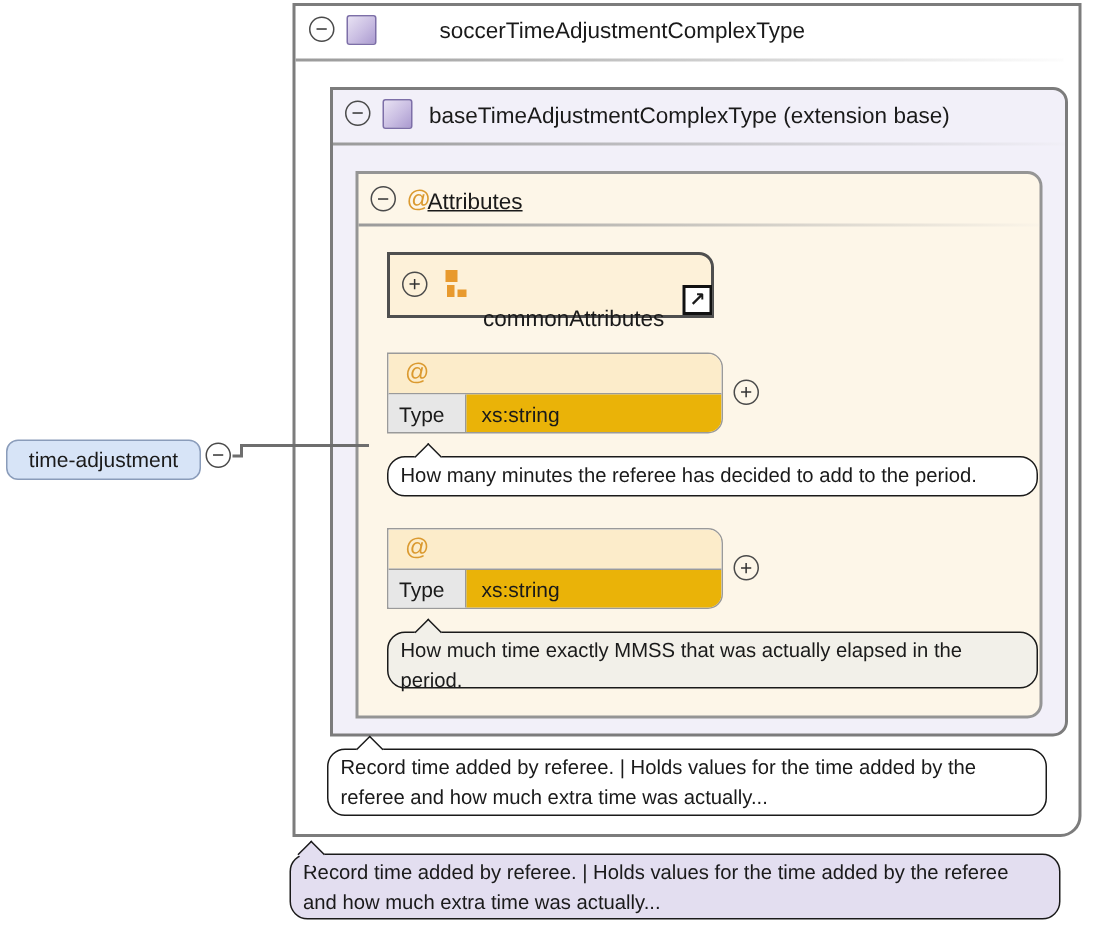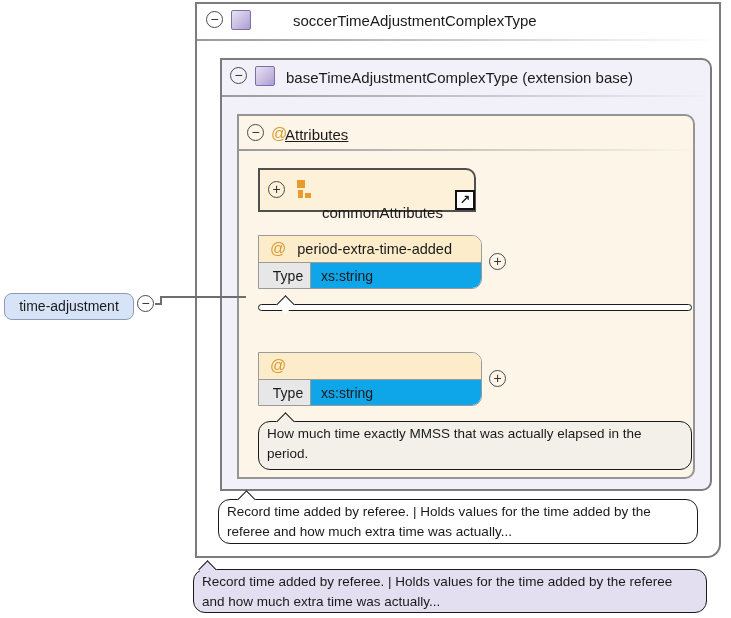--- a/index.html
+++ b/index.html
@@ -98,24 +98,24 @@
     background: #fcecca;
     display: flex; align-items: center;
     padding-left: 11px;
   }
   .attr-head .at { margin-right: 11px; }
   .attr-name { font-size: 14.5px; white-space: nowrap; }
   .attr-row { display: flex; height: 28px; border-top: 1.5px solid #9a9a9a; }
   .type-cell {
     width: 52px; background: #e7e7e7;
     border-right: 1.5px solid #9a9a9a;
-    font-size: 14px; line-height: 26px; padding-left: 7px; text-align: center;
+    font-size: 14px; line-height: 26px; padding-left: 7px;
   }
   .value-cell {
-    flex: 1; background: #0ea5e9;
+    flex: 1; background: #eab308;
     font-size: 14px; line-height: 26px; padding-left: 10px;
   }
 
   
   .callout {
     background: #ffffff;
     border: 1.5px solid #1a1a1a;
     border-radius: 12px;
     font-size: 13.5px; line-height: 20px;
     padding: 2px 8px 3px 8px;
@@ -174,43 +174,43 @@
   <span class="sq sq1"></span>
     <span class="sq sq2"></span>
     <span class="sq sq3"></span>
 </div>
 <div class="abs hdr-title" style="left:322px; top:184px;margin-top:19px;">commonAttributes</div>
 <div class="abs link-box">↗</div>
 
 <div class="abs attr-box" style="left:258px; top:235px;">
   <div class="attr-head">
     <span class="at">@</span>
-    <span class="attr-name">period-extra-time-added</span>
   </div>
   <div class="attr-row">
     <div class="type-cell">Type</div>
     <div class="value-cell">xs:string</div>
   </div>
 </div>
 <div class="abs circle" style="left:489px; top:253px;">+</div>
 <div class="abs callout" style="left:258px; top:304px; width:434px;">
   <div class="chev" style="left:20px;"></div>
+  <span>How many minutes the referee has decided to add to the period.</span>
 </div>
 
 <div class="abs attr-box" style="left:258px; top:352px;">
   <div class="attr-head">
     <span class="at">@</span>
   </div>
   <div class="attr-row">
     <div class="type-cell">Type</div>
     <div class="value-cell">xs:string</div>
   </div>
 </div>
 <div class="abs circle" style="left:489px; top:370px;">+</div>
-<div class="abs callout callout2-fill" style="left:258px; top:421px; width:434px; height:49px;">
+<div class="abs callout callout2-fill" style="left:258px; top:421px; width:434px; height:38px;">
   <div class="chev" style="left:20px;"></div>
   <span>How much time exactly MMSS that was actually elapsed in the period.</span>
 </div>
 
 <div class="abs callout" style="left:218px; top:499px; width:480px; height:45px;">
   <div class="chev" style="left:21px;"></div>
   <span>Record time added by referee. | Holds values for the time added by the referee and how much extra time was actually...</span>
 </div>
 
 <div class="abs callout annot-outer-fill" style="left:193px; top:569px; width:514px; height:44px;">

